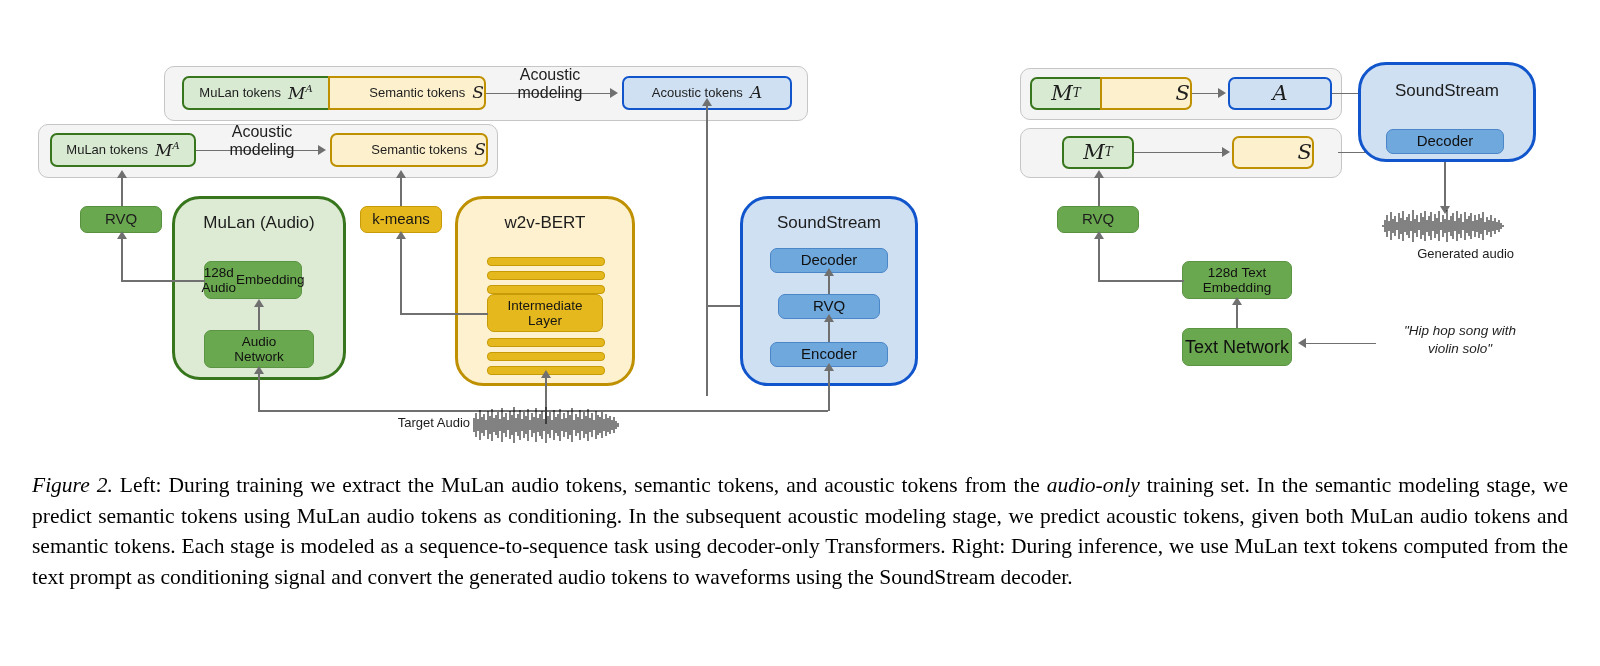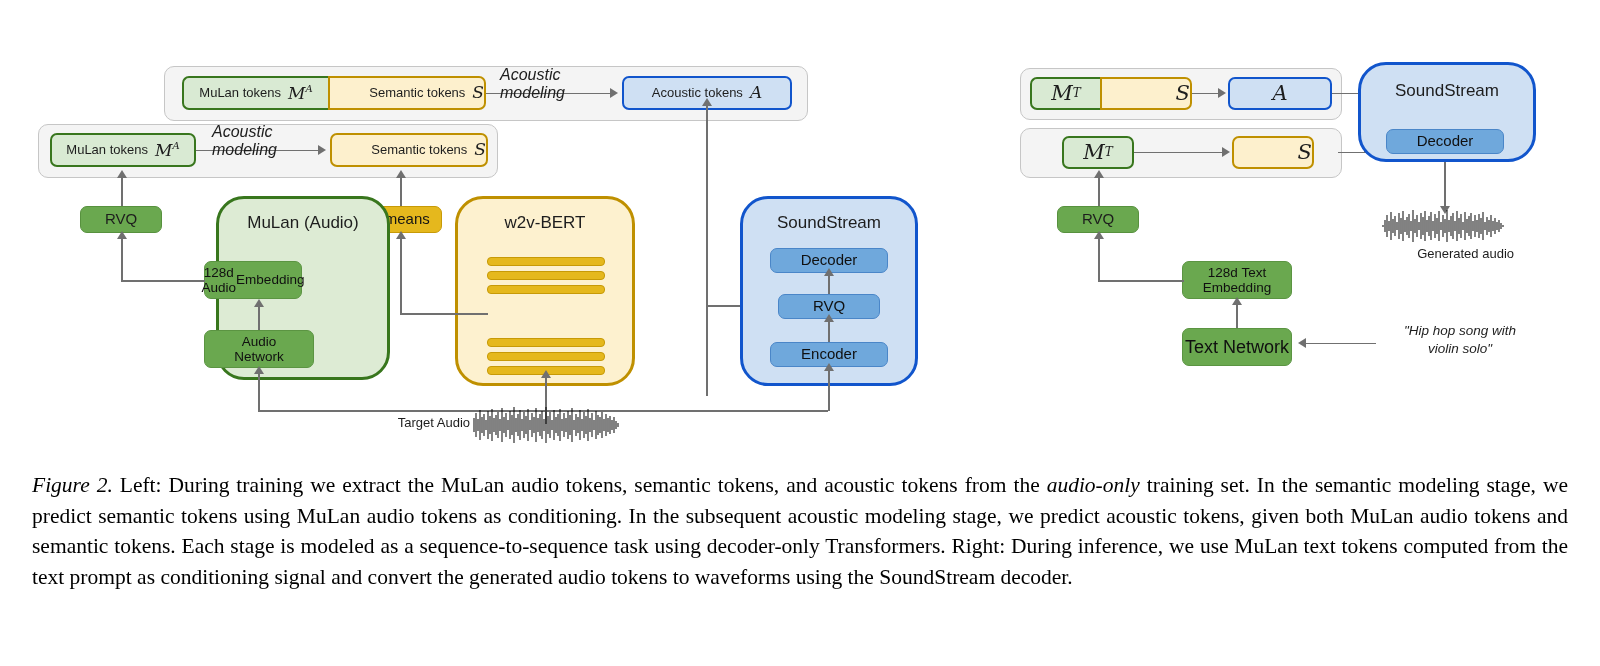--- a/index.html
+++ b/index.html
@@ -18,39 +18,39 @@
   .green-light{background:#d9ead3;border:2.2px solid #38761d;color:#1d1d1d;}
   .green-solid{background:#6aa84f;border:1px solid #57913e;color:#1d1d1d;}
   .green-mid  {background:#6aa84f;border:1px solid #5b9442;color:#101010;}
   .yellow-light{background:#fdf0cd;border:2.2px solid #bf9000;color:#1d1d1d;justify-content:flex-end;}
   .yellow-node{background:#e5b81d;border:1px solid #c79a07;color:#151515;}
   .blue-light {background:#cfe0f3;border:2.2px solid #1155cc;color:#1d1d1d;}
   .blue-node  {background:#6fa8dc;border:1px solid #4a86c8;color:#101010;}
 
   
   .cont{border-radius:28px;}
-  .cont-green{background:#ddebd4;border:3px solid #38761d;margin-left:44px;}
+  .cont-green{background:#ddebd4;border:3px solid #38761d;}
   .cont-yellow{background:#fdf1cf;border:3px solid #bf9000;}
   .cont-blue{background:#cfe0f3;border:3px solid #1155cc;}
 
   .cont-title{position:absolute;left:0;right:0;text-align:center;font-size:17px;color:#1d1d1d;}
 
   
   .tok{font-size:13px;}
   .tokbig{font-size:15px;}
   .math{font-family:"DejaVu Serif",serif;font-style:italic;font-size:17px;}
   .math sup{font-size:10px;font-style:italic;}
   .mathbig{font-family:"DejaVu Serif",serif;font-style:italic;font-size:21px;}
   .mathbig sup{font-size:12px;}
 
   
   .joinL{border-top-right-radius:0;border-bottom-right-radius:0;border-right:none;}
   .joinR{border-top-left-radius:0;border-bottom-left-radius:0;}
 
-  .stage-label{position:absolute;text-align:left;font-size:16px;line-height:1.12;color:#1d1d1d;font-style:italic;}
+  .stage-label{position:absolute;text-align:center;font-size:16px;line-height:1.12;color:#1d1d1d;}
 
   
   .ln{position:absolute;background:#707070;}
   .lnh{height:1.6px;}
   .lnv{width:1.6px;}
   .arrow{position:absolute;width:0;height:0;}
   .ar-up{border-left:5px solid transparent;border-right:5px solid transparent;border-bottom:8px solid #707070;}
   .ar-right{border-top:5px solid transparent;border-bottom:5px solid transparent;border-left:8px solid #707070;}
   .ar-down{border-left:5px solid transparent;border-right:5px solid transparent;border-top:8px solid #707070;}
   .ar-left{border-top:5px solid transparent;border-bottom:5px solid transparent;border-right:8px solid #707070;}
@@ -160,20 +160,24 @@
 
   <div class="ln lnv" style="left:258px;top:368px;height:43px;"></div>
   <div class="arrow ar-up" style="left:254px;top:366px;"></div>
 
   <div class="abs cont cont-yellow" style="left:455px;top:196px;width:180px;height:190px;">
     <div class="cont-title" style="top:14px;">w2v-BERT</div>
   </div>
   <div class="bar" style="left:487px;top:257px;width:116px;"></div>
   <div class="bar" style="left:487px;top:271px;width:116px;"></div>
   <div class="bar" style="left:487px;top:285px;width:116px;"></div>
+  <div class="abs node yellow-node" style="left:487px;top:294px;width:116px;height:38px;flex-direction:column;font-size:13.5px;">
+    <span>Intermediate</span>
+    <span>Layer</span>
+  </div>
   <div class="bar" style="left:487px;top:338px;width:116px;"></div>
   <div class="bar" style="left:487px;top:352px;width:116px;"></div>
   <div class="bar" style="left:487px;top:366px;width:116px;"></div>
 
   <div class="ln lnh" style="left:400px;top:313px;width:88px;"></div>
   <div class="ln lnv" style="left:400px;top:233px;height:80px;"></div>
   <div class="arrow ar-up" style="left:396px;top:231px;"></div>
 
   <div class="ln lnv" style="left:545px;top:376px;height:35px;"></div>
   <div class="arrow ar-up" style="left:541px;top:370px;"></div>

